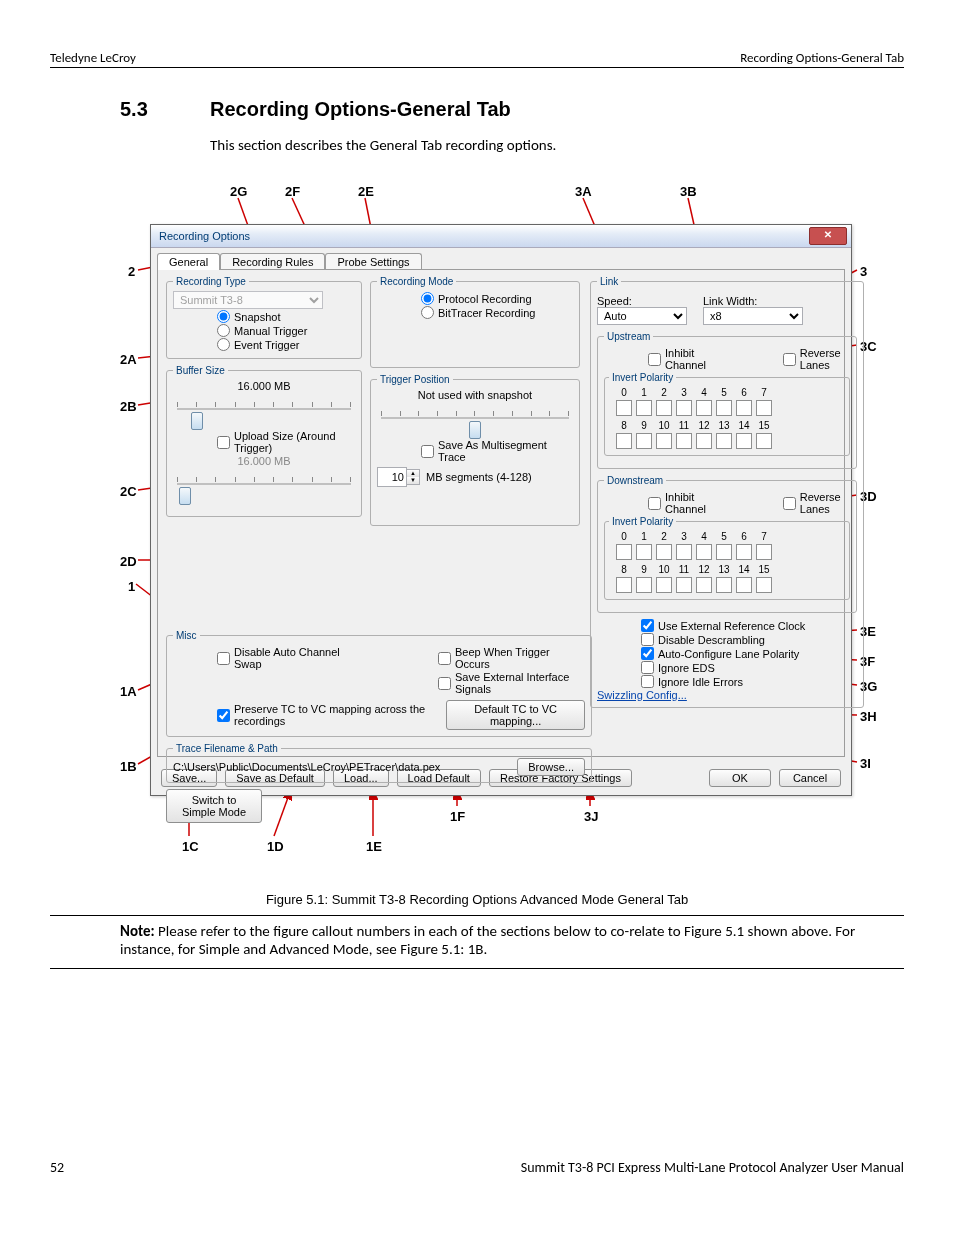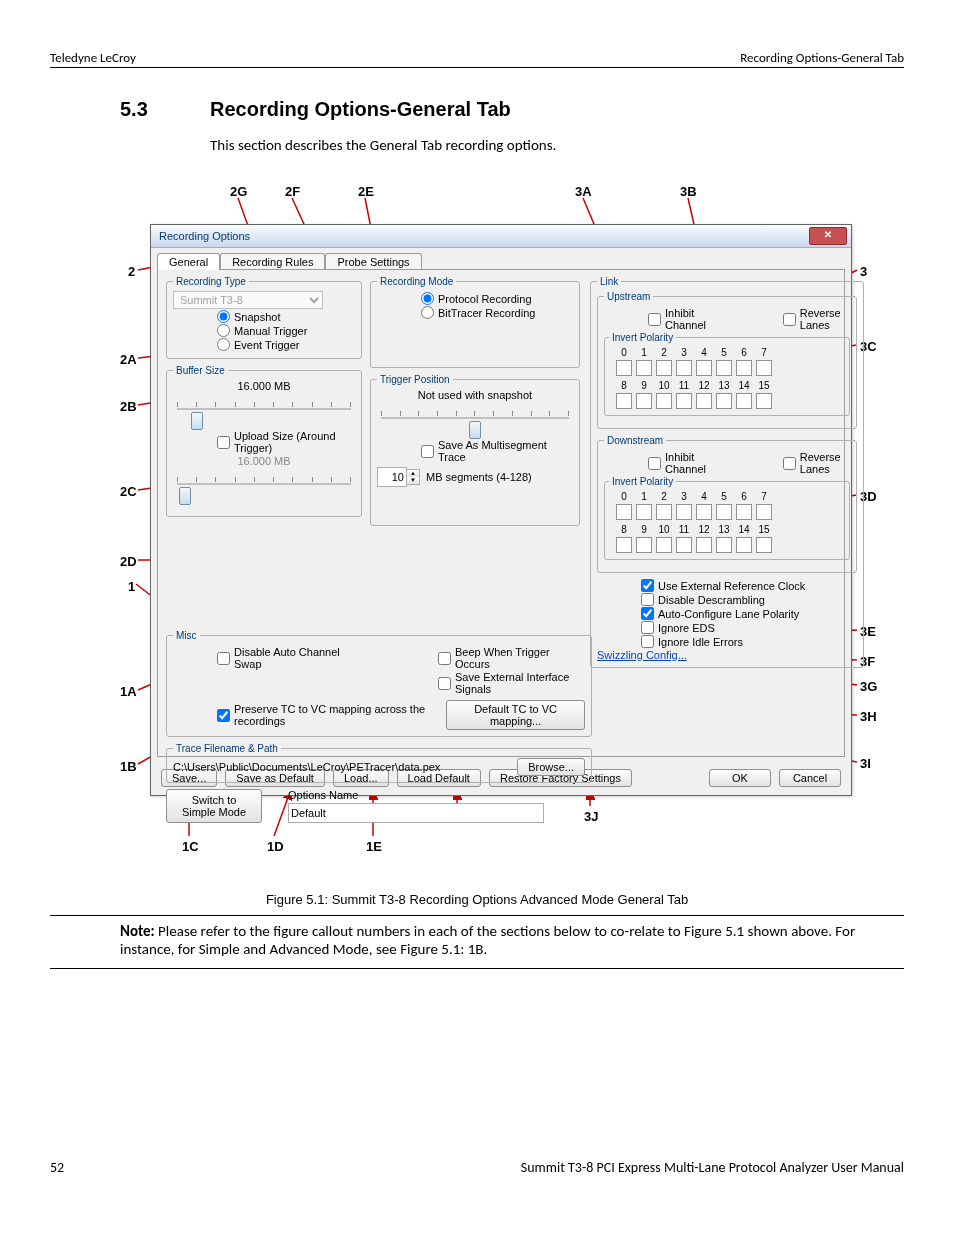--- a/index.html
+++ b/index.html
@@ -456,30 +456,36 @@
           <legend>Trace Filename &amp; Path</legend>
           <div class="row">
             <span style="flex:1;">C:\Users\Public\Documents\LeCroy\PETracer\data.pex</span>
             <button class="btn">Browse...</button>
           </div>
         </fieldset>
 
         <div class="row" style="margin-top:6px; align-items:flex-end;">
           <button class="btn" style="white-space:pre-line; height:34px; width:96px;">Switch to
 Simple Mode</button>
-          <div style="margin-left:20px;">
-            <div style="font-size:11px; margin-bottom:2px;">Options Name</div>
-            <input type="text" style="width: 250px;" value="Default">
-          </div>
         </div>
       </div>
 
       <div class="col-right">
         <fieldset class="grp">
           <legend>Link</legend>
+          <div class="row" style="margin:4px 0 6px 0;">
+            <div>
+              <div>Speed:</div>
+              <select style="width:90px;"><option>Auto</option></select>
+            </div>
+            <div style="margin-left:10px;">
+              <div>Link Width:</div>
+              <select style="width:100px;"><option>x8</option></select>
+            </div>
+          </div>
 
           <fieldset class="grp">
             <legend>Upstream</legend>
             <div class="row">
               <label class="check">
                   <input type="checkbox" style="">
                   <span>Inhibit Channel</span>
                 </label>
               <label class="check" style="margin-left:18px;">
                   <input type="checkbox" style="">

